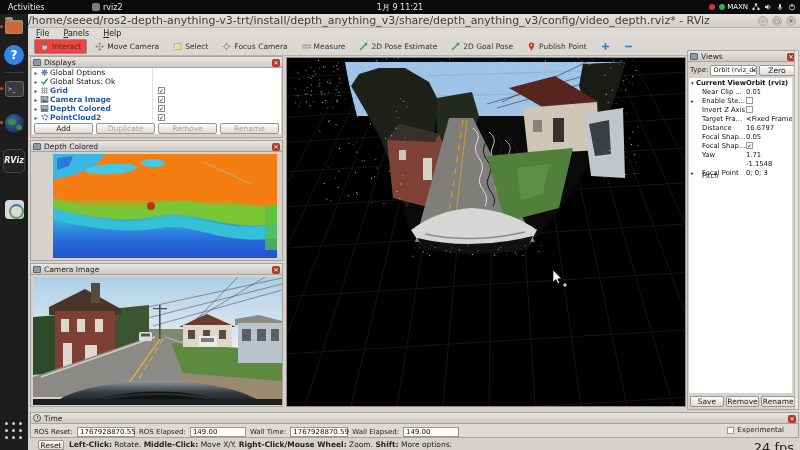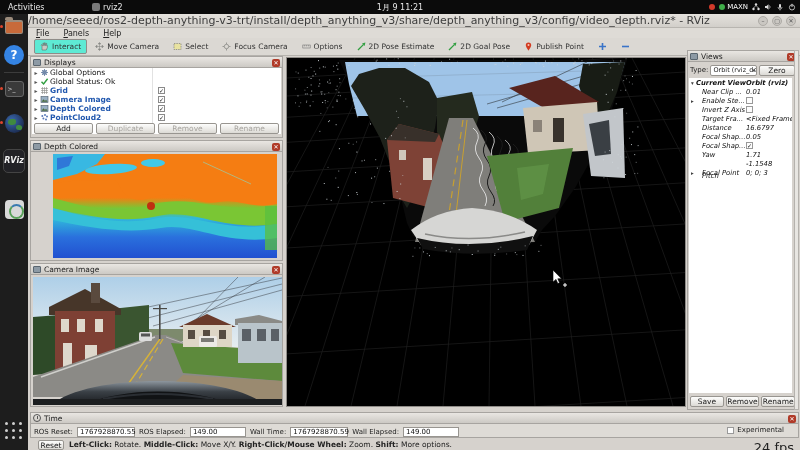--- a/index.html
+++ b/index.html
@@ -41,21 +41,21 @@
   
   .window { position:absolute; left:28px; top:14px; width:772px; height:436px; background:#d6d2cd; }
   .titlebar { position:absolute; left:0; top:0; width:772px; height:14px; background:linear-gradient(#e4e1dc,#d2cfca); border-bottom:1px solid #b8b5b0; }
   .title-text { position:absolute; left:0; right:60px; top:0; height:14px; text-align:left; font-size:11px; color:#3c3c3c; line-height:14px; white-space:nowrap; overflow:hidden; }
   .win-controls { position:absolute; right:4px; top:2px; display:flex; gap:4px; }
   .win-btn { width:10px; height:10px; border-radius:50%; background:#cac7c2; border:1px solid #aeaba6; color:#555; font-size:6px; line-height:8px; text-align:center; }
   .menubar { position:absolute; left:0; top:14px; width:772px; height:10px; background:#dedbd6; font-size:8px; color:#222; display:flex; align-items:center; gap:14px; padding-left:8px; }
   .menu-item u { text-decoration:underline; }
   .toolbar { position:absolute; left:0; top:24px; width:772px; height:18px; background:#dbd8d3; border-bottom:1px solid #b5b2ad; display:flex; align-items:center; padding-left:6px; gap:2px; }
   .tool-btn { display:flex; align-items:center; gap:3px; font-size:7.5px; color:#333; padding:2px 5px; border:1px solid transparent; border-radius:2px; white-space:nowrap; }
-  .tool-btn.active { background:#5eead4; border-color:#8f8c88; }
+  .tool-btn.active { background:#ef4444; border-color:#8f8c88; }
   .tool-btn svg { display:block; }
 
   
   .panel { position:absolute; background:#d6d2cd; border:1px solid #a7a4a0; }
   .panel-header { position:absolute; left:0; right:0; top:0; height:11px; background:linear-gradient(#e9e6e2,#ccc9c4); border-bottom:1px solid #a7a4a0; font-size:7.5px; color:#222; display:flex; align-items:center; padding:0 2px; gap:3px; }
   .panel-close { position:absolute; right:2px; top:2px; width:8px; height:8px; background:#b03a28; border-radius:2px; color:#fff; font-size:6px; line-height:7px; text-align:center; }
   .hdr-ico { width:8px; height:7px; background:#8d9aa5; border:1px solid #5a6670; border-radius:1px; }
   .btn { background:linear-gradient(#fdfdfc,#dcdad5); border:1px solid #989590; border-radius:2px; font-size:7.5px; color:#222; text-align:center; }
   .btn.disabled { color:#a8a5a0; }
 
@@ -67,21 +67,21 @@
   .trow .lbl.blue { color:#2057ae; font-weight:bold; }
   .checkbox { position:absolute; left:126px; width:7px; height:7px; background:#fdfdfd; border:1px solid #8a8a8a; font-size:6px; line-height:6px; text-align:center; color:#222; }
   .disp-buttons { position:absolute; left:3px; right:3px; bottom:3px; display:flex; gap:3px; }
   .disp-buttons .btn { flex:1; height:11px; line-height:10px; }
 
   
   .views-typerow { position:absolute; left:2px; right:2px; top:13px; height:12px; display:flex; align-items:center; gap:2px; font-size:7px; color:#222; }
   .combo { flex:1; height:11px; background:#fff; border:1px solid #989590; border-radius:2px; font-size:6.5px; line-height:9px; padding:0 2px; white-space:nowrap; overflow:hidden; position:relative; }
   .combo .carat { position:absolute; right:1px; top:0; font-size:5px; color:#444; }
   .zero-btn { width:36px; height:11px; line-height:10px; }
-  .vtree { position:absolute; left:1px; right:5px; top:27px; bottom:16px; background:#fff; overflow:hidden; font-size:6.8px;font-style:italic; }
+  .vtree { position:absolute; left:1px; right:5px; top:27px; bottom:16px; background:#fff; overflow:hidden; font-size:6.8px; }
   .vrow { display:flex; height:9px; align-items:center; color:#111; }
   .vrow .arr { width:7px; font-size:5.5px; color:#444; text-align:center; flex:none; }
   .vrow .nm { width:50px; white-space:nowrap; overflow:hidden; flex:none; }
   .vrow .vl { white-space:nowrap; overflow:hidden; }
   .vrow.bold { font-weight:bold; }
   .vcheck { width:7px; height:7px; border:1px solid #999; background:#fdfdfd; font-size:6px; line-height:6px; text-align:center; }
   .views-buttons { position:absolute; left:2px; right:2px; bottom:2px; display:flex; gap:2px; }
   .views-buttons .btn { flex:1; height:11px; line-height:10px; }
   .scroll-strip { position:absolute; left:766px; top:36px; width:5px; height:360px; background:#e8e6e2; border:1px solid #b5b2ad; }
 
@@ -225,21 +225,21 @@
           </span>
           <span>Focus Camera</span>
         </span>
         <span class="tool-btn">
           <span>
             <svg width="9" height="9" viewBox="0 0 9 9">
               <rect x="0.8" y="3" width="7.4" height="3" fill="#d8d5d0" stroke="#777" stroke-width="0.6"></rect>
               <path d="M2.5,3 L2.5,4.4 M4.5,3 L4.5,4.4 M6.5,3 L6.5,4.4" stroke="#777" stroke-width="0.5"></path>
             </svg>
           </span>
-          <span>Options</span>
+          <span>Measure</span>
         </span>
         <span class="tool-btn">
           <span>
             <svg width="9" height="9" viewBox="0 0 9 9">
               <path d="M1,8 L6.4,2.6" stroke="#2f9e3f" stroke-width="1.3"></path>
               <polygon points="8.4,0.6 7.6,4 5,1.4" fill="#2f9e3f"></polygon>
             </svg>
           </span>
           <span>2D Pose Estimate</span>
         </span>

